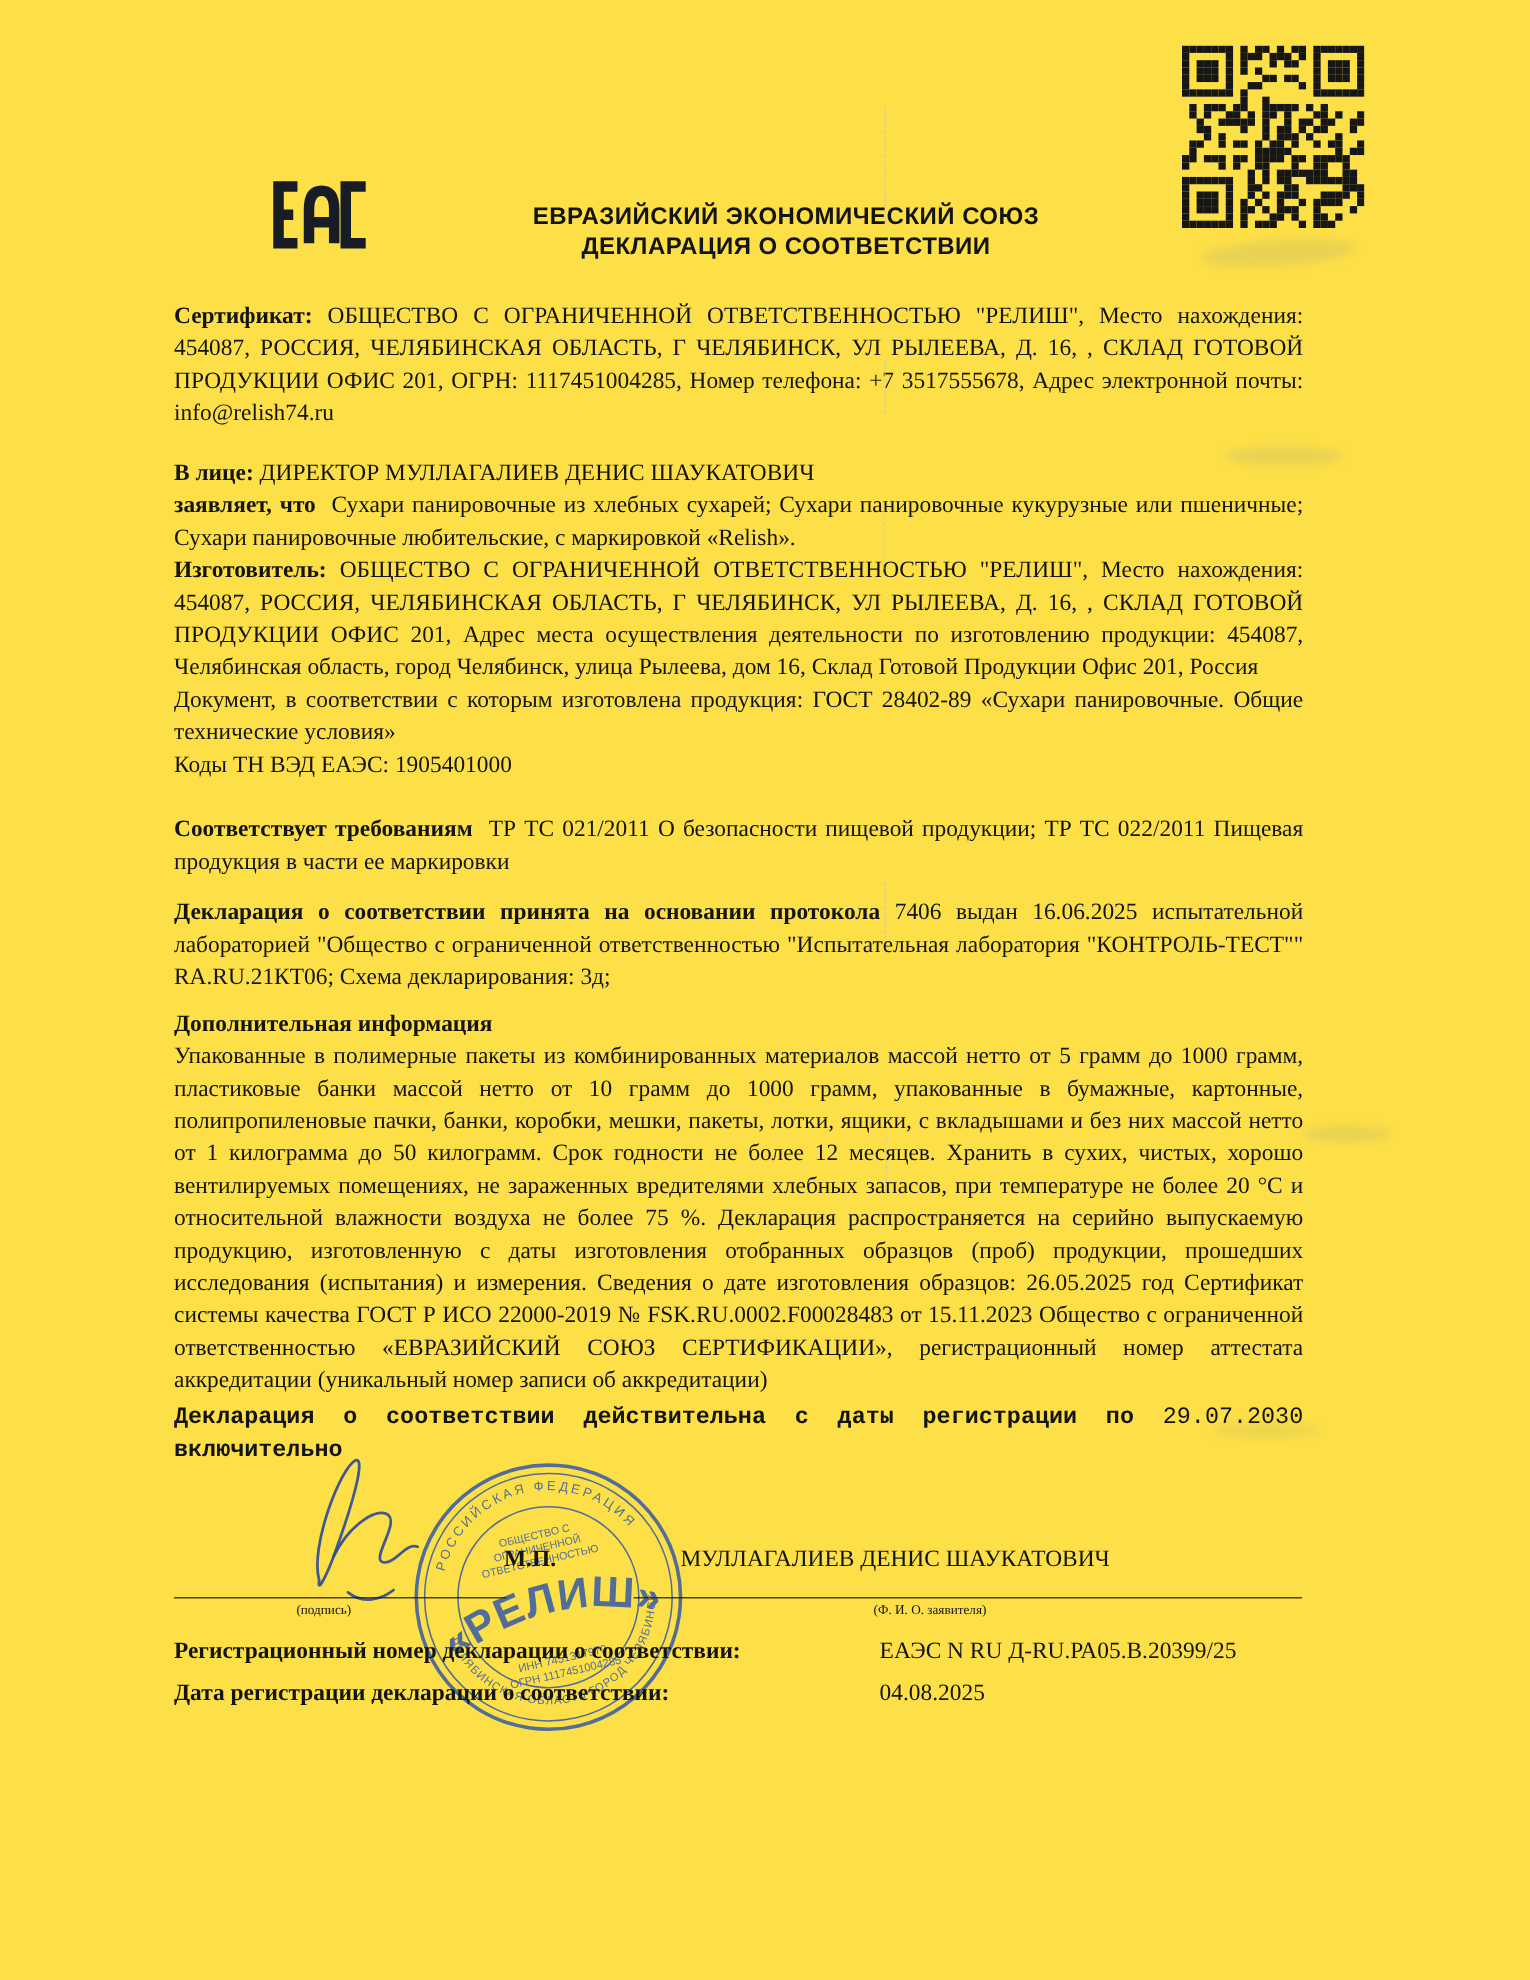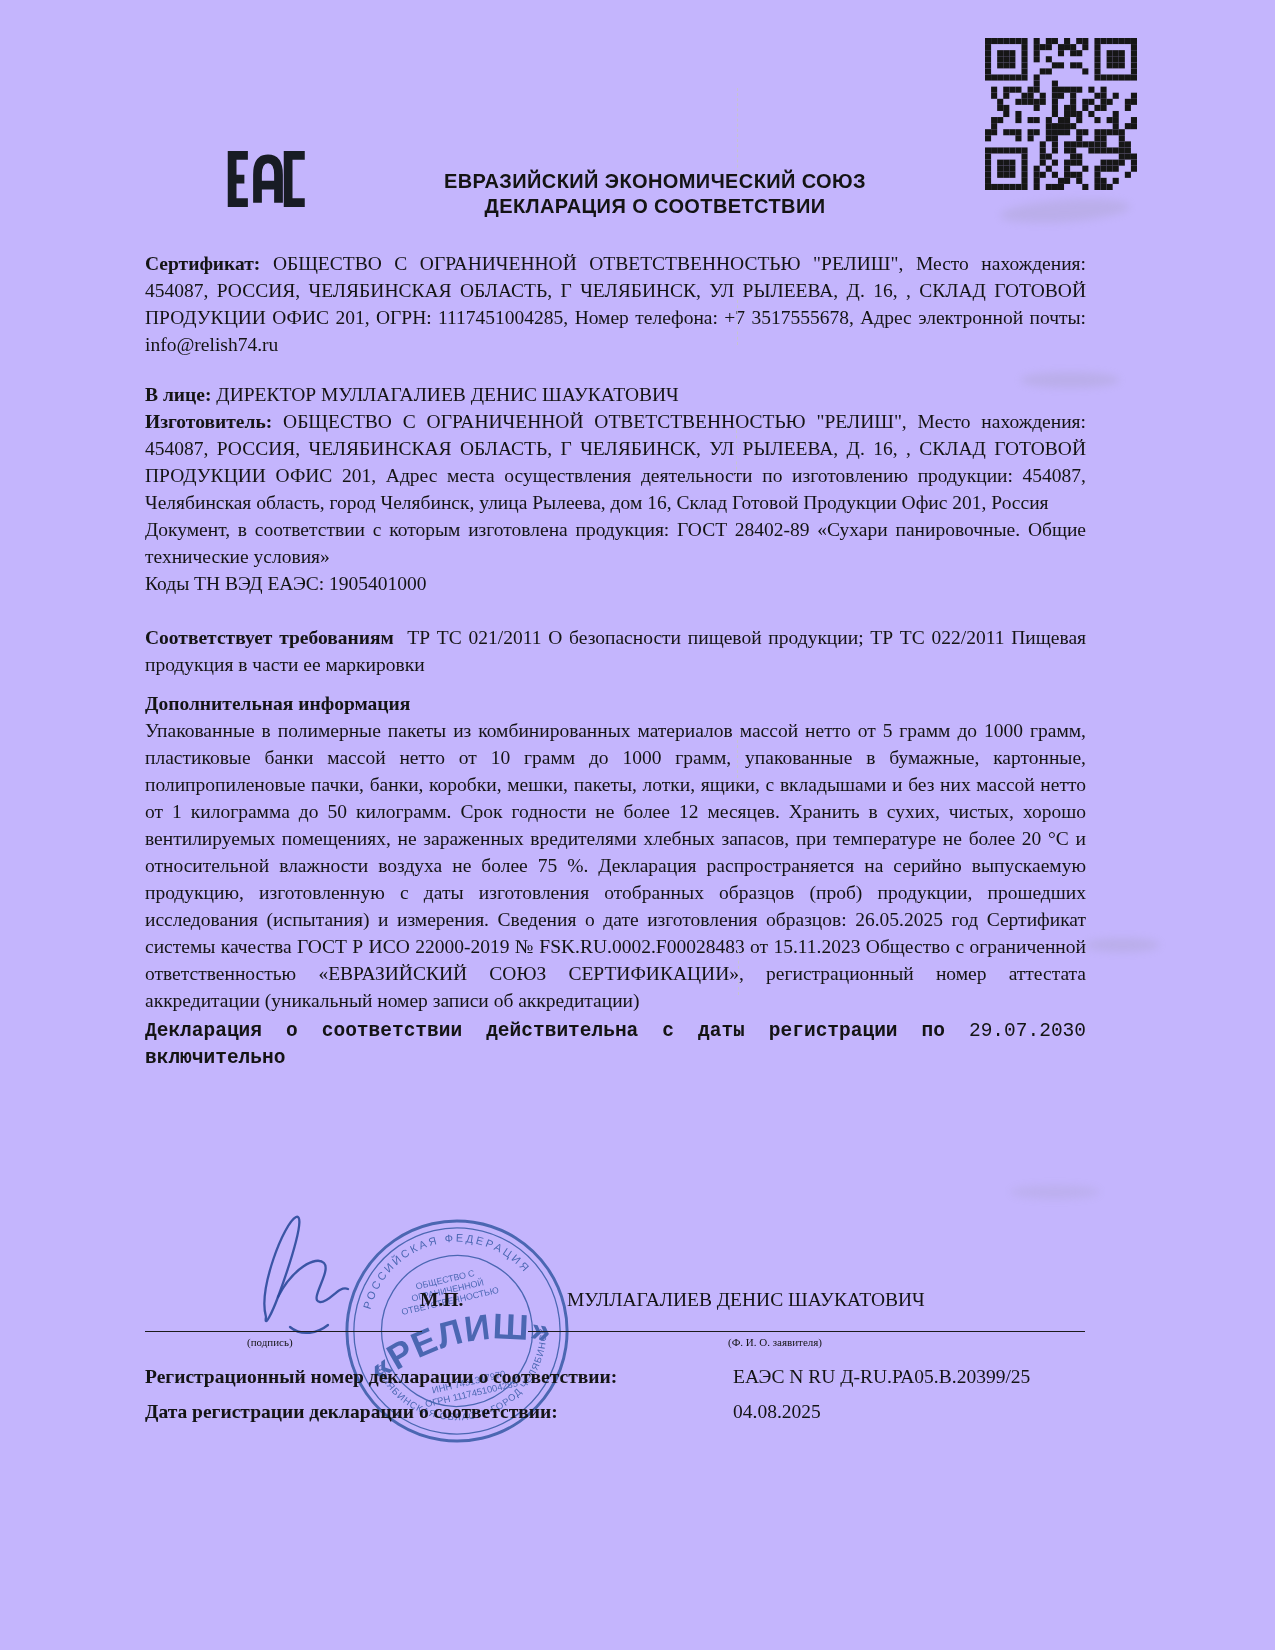--- a/index.html
+++ b/index.html
@@ -1,19 +1,19 @@
 <!DOCTYPE html>
 <html><head>
 <meta charset="utf-8">
 <style>
   * { margin:0; padding:0; box-sizing:border-box; }
   html,body { background:#777; }
   .page {
     position:relative; width:1275px; height:1650px; margin:0 auto;
-    background:#c4b5fd; color:#141414; overflow:hidden;
+    background:#fde047; color:#141414; overflow:hidden;
     font-family:"Liberation Serif", serif;
   }
   
   .eac { position:absolute; left:226px; top:146px; }
   .eac path { stroke:#181c24; stroke-width:10; fill:none; }
   
   .qr { position:absolute; left:985px; top:38px; }
   .qr rect { fill:#161616; }
   
   .title { position:absolute; left:385px; top:170px; width:540px; text-align:center;
@@ -373,29 +373,31 @@
   <div class="title">
     <div class="t1">ЕВРАЗИЙСКИЙ ЭКОНОМИЧЕСКИЙ СОЮЗ</div>
     <div class="t2">ДЕКЛАРАЦИЯ О СООТВЕТСТВИИ</div>
   </div>
 
   <div class="content">
     <p class="para"><b>Сертификат:</b> <span>ОБЩЕСТВО С ОГРАНИЧЕННОЙ ОТВЕТСТВЕННОСТЬЮ "РЕЛИШ", Место нахождения: 454087, РОССИЯ, ЧЕЛЯБИНСКАЯ ОБЛАСТЬ, Г ЧЕЛЯБИНСК, УЛ РЫЛЕЕВА, Д. 16,  , СКЛАД ГОТОВОЙ ПРОДУКЦИИ ОФИС 201, ОГРН: 1117451004285, Номер телефона: +7 3517555678, Адрес электронной почты: info@relish74.ru</span></p>
 
     <p class="para mt-person"><b>В лице:</b> <span>ДИРЕКТОР МУЛЛАГАЛИЕВ ДЕНИС ШАУКАТОВИЧ</span></p>
 
+    <p class="para"><b>заявляет, что</b>&nbsp;&nbsp;<span>Сухари панировочные из хлебных сухарей; Сухари панировочные кукурузные или пшеничные; Сухари панировочные любительские, с маркировкой «Relish».</span></p>
 
     <p class="para"><b>Изготовитель:</b> <span>ОБЩЕСТВО С ОГРАНИЧЕННОЙ ОТВЕТСТВЕННОСТЬЮ "РЕЛИШ", Место нахождения: 454087, РОССИЯ, ЧЕЛЯБИНСКАЯ ОБЛАСТЬ, Г ЧЕЛЯБИНСК, УЛ РЫЛЕЕВА, Д. 16,  , СКЛАД ГОТОВОЙ ПРОДУКЦИИ ОФИС 201, Адрес места осуществления деятельности по изготовлению продукции: 454087, Челябинская область, город Челябинск, улица Рылеева, дом 16, Склад Готовой Продукции Офис 201, Россия</span></p>
 
     <p class="para">Документ, в соответствии с которым изготовлена продукция: ГОСТ 28402-89 «Сухари панировочные. Общие технические условия»</p>
 
     <p class="para">Коды ТН ВЭД ЕАЭС: 1905401000</p>
 
     <p class="para mt-compliance"><b>Соответствует требованиям</b>&nbsp; <span>ТР ТС 021/2011 О безопасности пищевой продукции; ТР ТС 022/2011 Пищевая продукция в части ее маркировки</span></p>
 
+    <p class="para mt-basis"><b>Декларация о соответствии принята на основании протокола</b> <span>7406 выдан 16.06.2025 испытательной лабораторией "Общество с ограниченной ответственностью "Испытательная лаборатория "КОНТРОЛЬ-ТЕСТ"" RA.RU.21КТ06; Схема декларирования: 3д;</span></p>
 
     <p class="para mt-addinfo"><b>Дополнительная информация</b></p>
 
     <p class="para">Упакованные в полимерные пакеты из комбинированных материалов массой нетто от 5 грамм до 1000 грамм, пластиковые банки массой нетто от 10 грамм до 1000 грамм, упакованные в бумажные, картонные, полипропиленовые пачки, банки, коробки, мешки, пакеты, лотки, ящики, с вкладышами и без них массой нетто от 1 килограмма до 50 килограмм. Срок годности не более 12 месяцев. Хранить в сухих, чистых, хорошо вентилируемых помещениях, не зараженных вредителями хлебных запасов, при температуре не более 20 °С и относительной влажности воздуха не более 75 %. Декларация распространяется на серийно выпускаемую продукцию, изготовленную с даты изготовления отобранных образцов (проб) продукции, прошедших исследования (испытания) и измерения. Сведения о дате изготовления образцов: 26.05.2025 год Сертификат системы качества ГОСТ Р ИСО 22000-2019 № FSK.RU.0002.F00028483 от 15.11.2023 Общество с ограниченной ответственностью «ЕВРАЗИЙСКИЙ СОЮЗ СЕРТИФИКАЦИИ», регистрационный номер аттестата аккредитации (уникальный номер записи об аккредитации)</p>
 
     <p class="para mt-validity"><b>Декларация о соответствии действительна с даты регистрации по</b> <span>29.07.2030</span> <b>включительно</b></p>
   </div>
 
   <svg class="sig-svg" width="150" height="140" viewBox="0 0 150 140" color="#2b4a9b">
     <path d="M34 112 C 26 84 52 18 64 12 C 74 8 60 54 46 92 C 40 108 32 124 34 112"></path>

